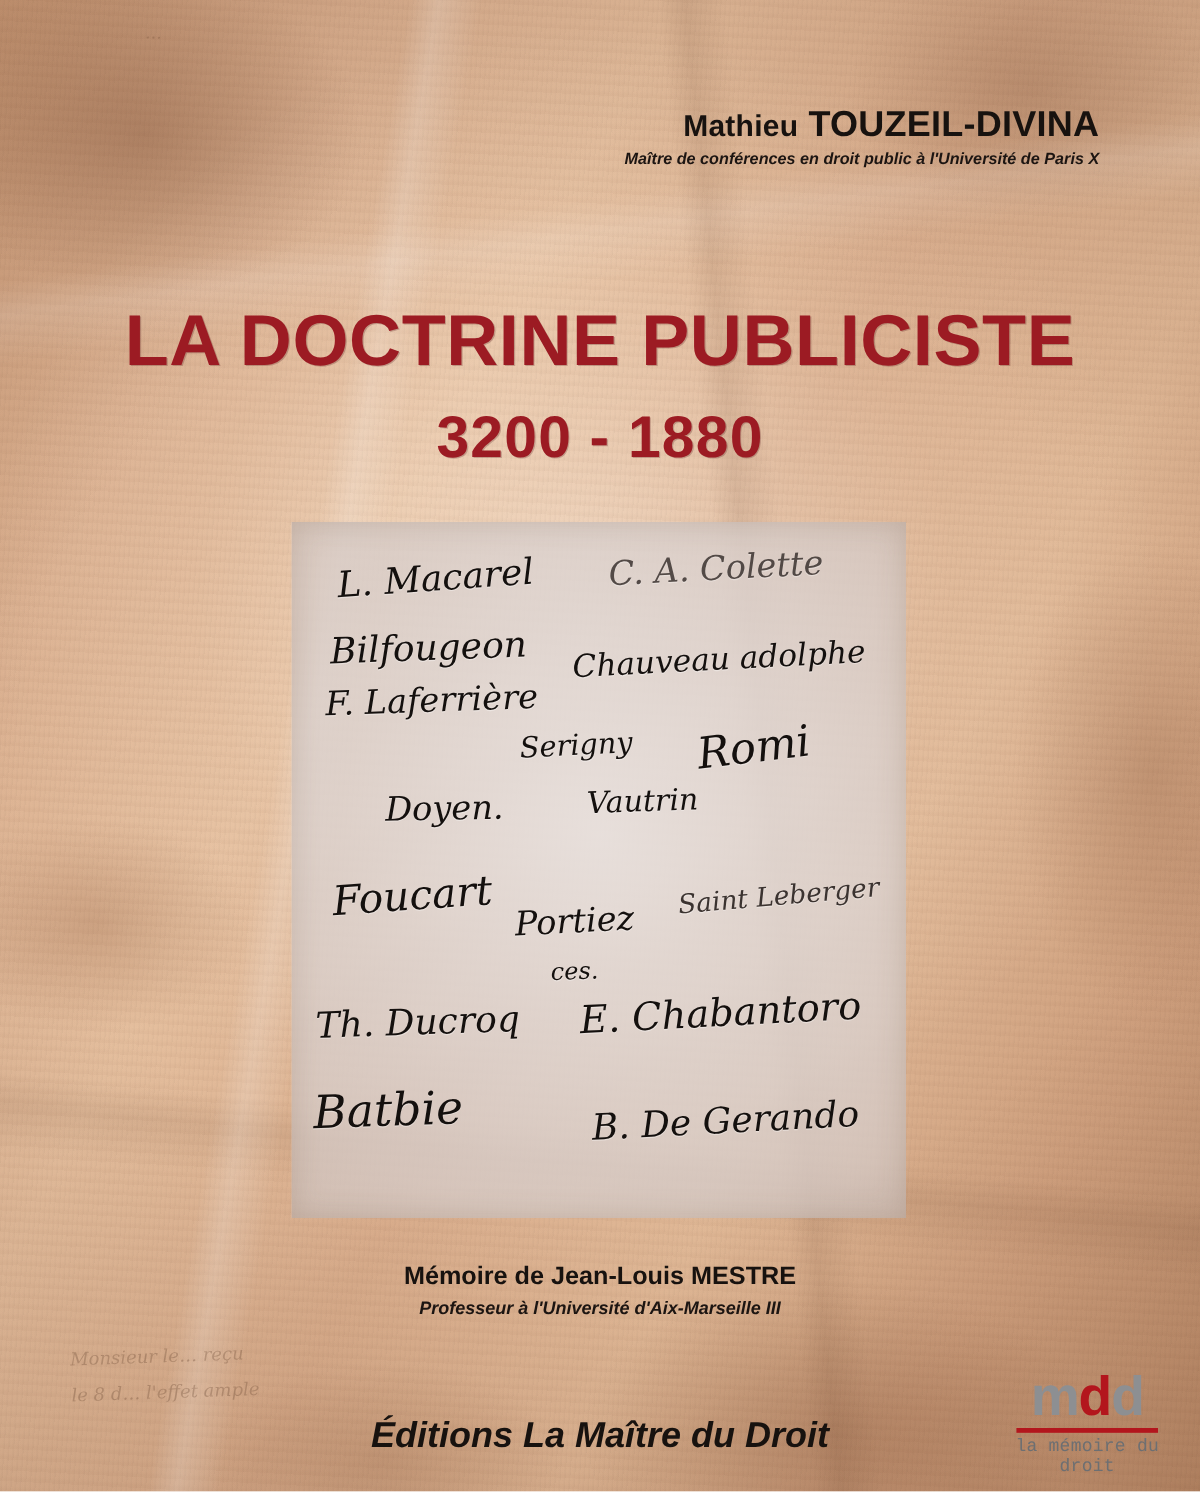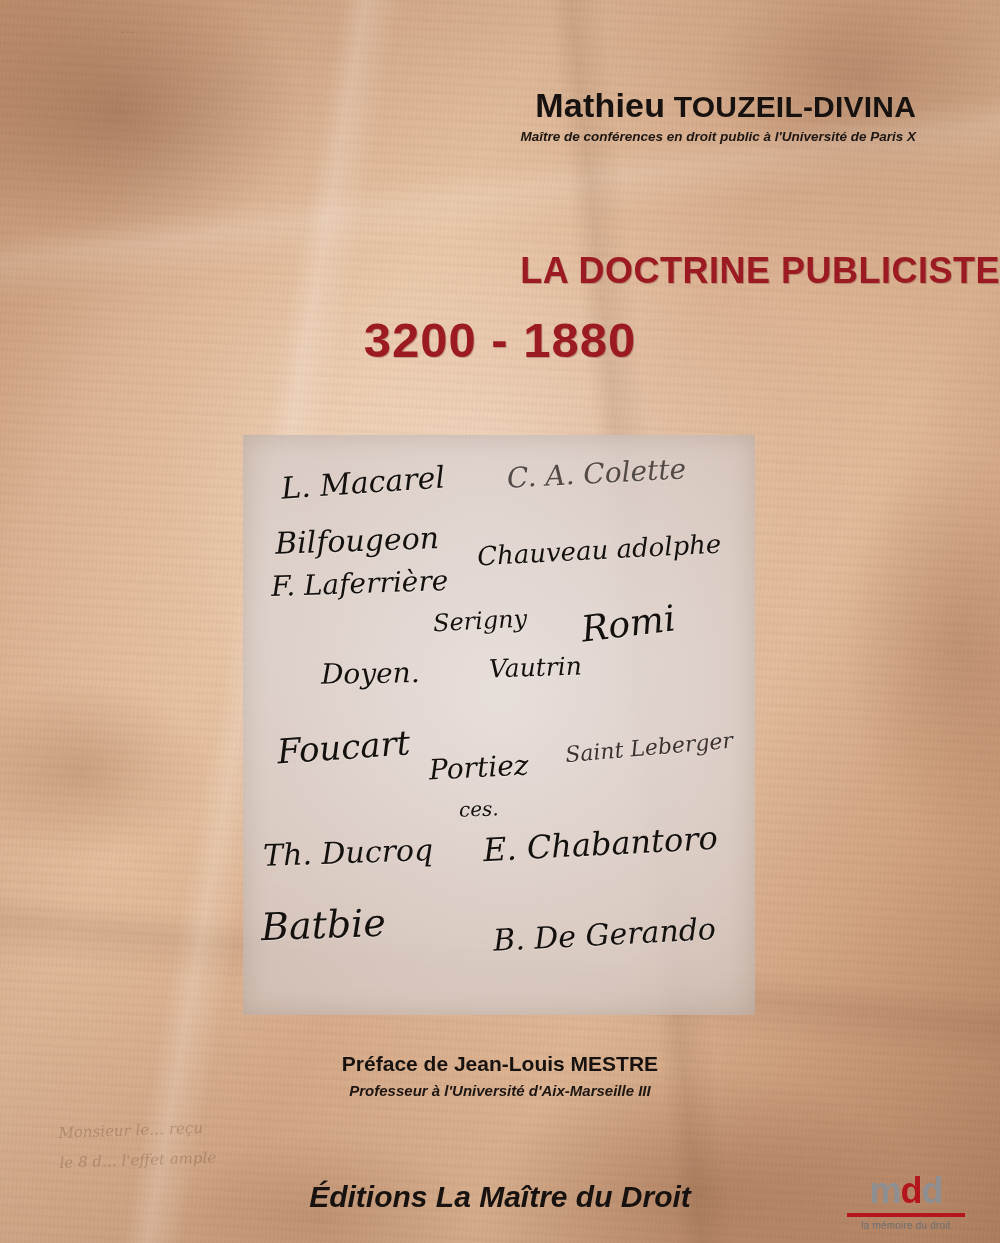--- a/index.html
+++ b/index.html
@@ -107,21 +107,21 @@
     color: #17120f;
   }
   .author-name {
     font-size: 30px;
     font-weight: bold;
     letter-spacing: 0.2px;
     line-height: 1.05;
     white-space: nowrap;
   }
   .author-name .first {
-    font-size: 34px;
+    font-size: 25px;
     font-weight: bold;
   }
   .author-affil {
     margin-top: 5px;
     font-size: 13.5px;
     font-style: italic;
     font-weight: bold;
     color: #1c1512;
     white-space: nowrap;
   }
@@ -129,26 +129,25 @@
   
   .title-block {
     position: absolute;
     top: 252px;
     left: 0;
     width: 100%;
     text-align: center;
     color: #9c1b23;
   }
   .title-main {
-    font-size: 36px;
+    font-size: 60px;
     font-weight: bold;
     letter-spacing: 0.5px;
     line-height: 1.05;
     text-shadow: 1px 1px 0 rgba(80,10,14,0.25);
-    text-align: right;
   }
   .title-sub {
     margin-top: 22px;
     font-size: 49px;
     font-weight: bold;
     letter-spacing: 1px;
     text-shadow: 1px 1px 0 rgba(80,10,14,0.25);
   }
 
   
@@ -216,37 +215,38 @@
   
   .logo {
     position: absolute;
     right: 24px;
     bottom: 12px;
     width: 140px;
     text-align: center;
   }
   .logo-mark {
     font-family: "Liberation Sans", sans-serif;
-    font-size: 36px;
+    font-size: 46px;
     font-weight: bold;
     line-height: 1;
     letter-spacing: -1px;
     color: #8d8f92;
   }
   .logo-mark .red { color: #b3161d; }
   .logo-bar {
     margin: 4px auto 3px auto;
     width: 118px;
     height: 4px;
     background: #b3161d;
   }
   .logo-tag {
-    font-size: 10px;
+    font-size: 15px;
     color: #6d6f72;
     letter-spacing: 0.2px;
+    font-family: Liberation Mono, monospace;
   }
 </style>
 </head>
 <body>
 
 <div class="book-cover">
 
   <div class="paper-grain"></div>
   <div class="paper-stains"></div>
   <div class="paper-creases"></div>
@@ -294,21 +294,21 @@
 
         <div class="sig" style="left:20px; top:400px; font-size:30px; transform:rotate(-2deg);">Th. Ducroq</div>
         <div class="sig" style="left:240px; top:390px; font-size:32px; transform:rotate(-3deg);">E. Chabantoro</div>
 
         <div class="sig" style="left:18px; top:468px; font-size:38px; transform:rotate(-2deg);">Batbie</div>
         <div class="sig" style="left:250px; top:482px; font-size:30px; transform:rotate(-3deg);">B. De Gerando</div>
       </div>
     </div>
 
     <div class="preface">
-      <div class="preface-line">Préface de Jean-Louis MESTRE</div>
+      <div class="preface-line">Mémoire de Jean-Louis MESTRE</div>
       <div class="preface-sub">Professeur à l'Université d'Aix-Marseille III</div>
     </div>
 
     <div class="publisher">Éditions La Maître du Droit</div>
 
     <div class="logo">
       <div class="logo-mark"><span>m</span><span class="red">d</span><span>d</span></div>
       <div class="logo-bar"></div>
       <div class="logo-tag">la mémoire du droit</div>
     </div>

